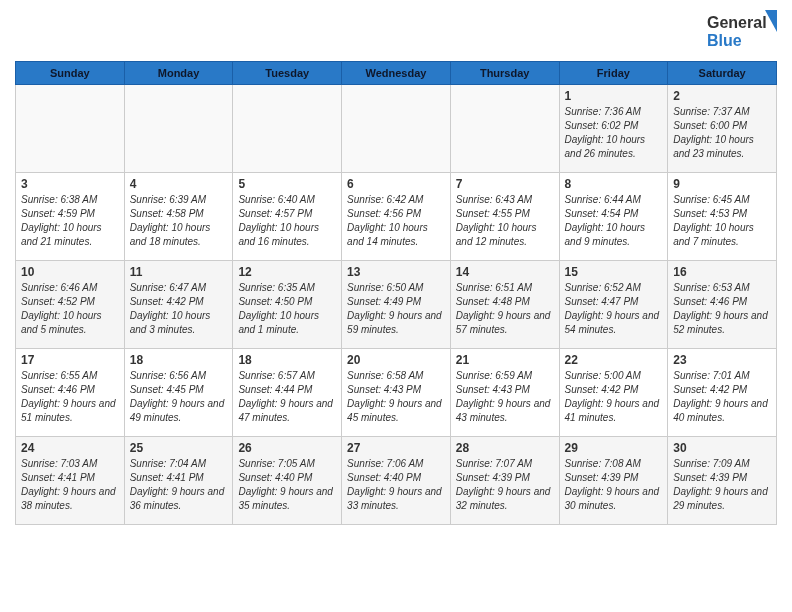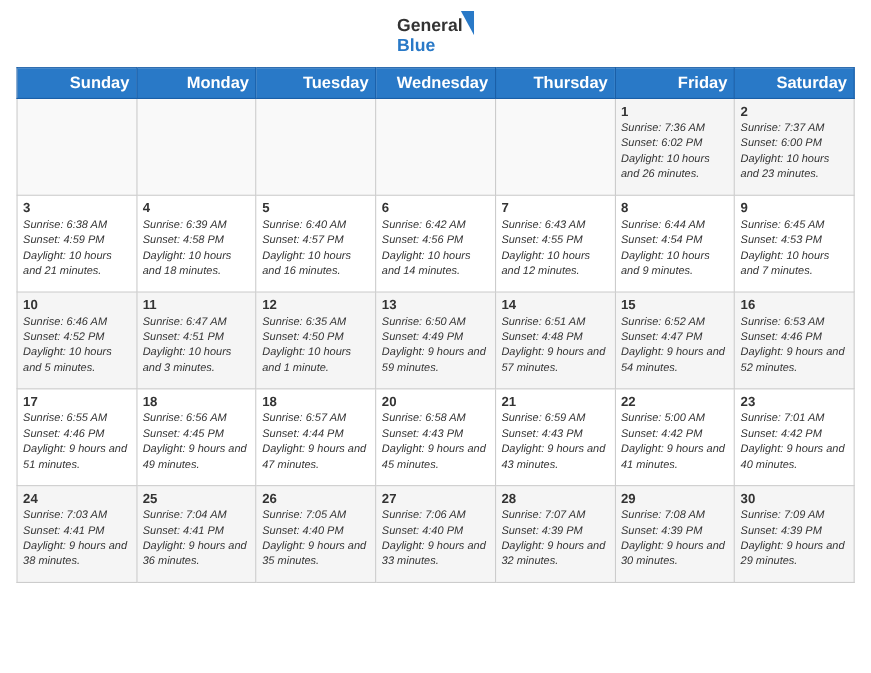--- a/index.html
+++ b/index.html
@@ -6,21 +6,21 @@
     body {
       font-family: Arial, sans-serif;
       background: #fff;
       width: 792px;
       min-height: 612px;
       padding: 10px 15px;
     }
     .header-area {
       display: flex;
       align-items: flex-start;
-      justify-content: center;
+      justify-content: flex-end;
       margin-bottom: 6px;
     }
     .logo-area {
       display: flex;
       align-items: center;
       gap: 4px;
     }
     .title-area {
       text-align: right;
     }
@@ -33,24 +33,24 @@
       font-size: 14px;
       color: #555;
     }
     .calendar {
       width: 100%;
       border-collapse: collapse;
       table-layout: fixed;
     }
     .calendar thead tr th {
       background: #2979c7;
-      color: #ffffff;
-      text-align: right;
+      color: #0f172a;
+      text-align: center;
       padding: 5px 6px;
-      font-size: 15px;
+      font-size: 11px;
       font-weight: bold;
       border: 1px solid #1a5fa8;
     }
     .calendar tbody tr td {
       vertical-align: top;
       border: 1px solid #ccc;
       padding: 4px 5px;
       font-size: 10.5px;
       color: #333;
       background: #fff;
@@ -174,21 +174,21 @@
       <tr>
         <td>
           <span class="day-number">10</span>
           <div class="day-info">Sunrise: 6:46 AM
 Sunset: 4:52 PM
 Daylight: 10 hours and 5 minutes.</div>
         </td>
         <td>
           <span class="day-number">11</span>
           <div class="day-info">Sunrise: 6:47 AM
-Sunset: 4:51 PM
+Sunset: 4:42 PM
 Daylight: 10 hours and 3 minutes.</div>
         </td>
         <td>
           <span class="day-number">12</span>
           <div class="day-info">Sunrise: 6:35 AM
 Sunset: 4:50 PM
 Daylight: 10 hours and 1 minute.</div>
         </td>
         <td>
           <span class="day-number">13</span>

